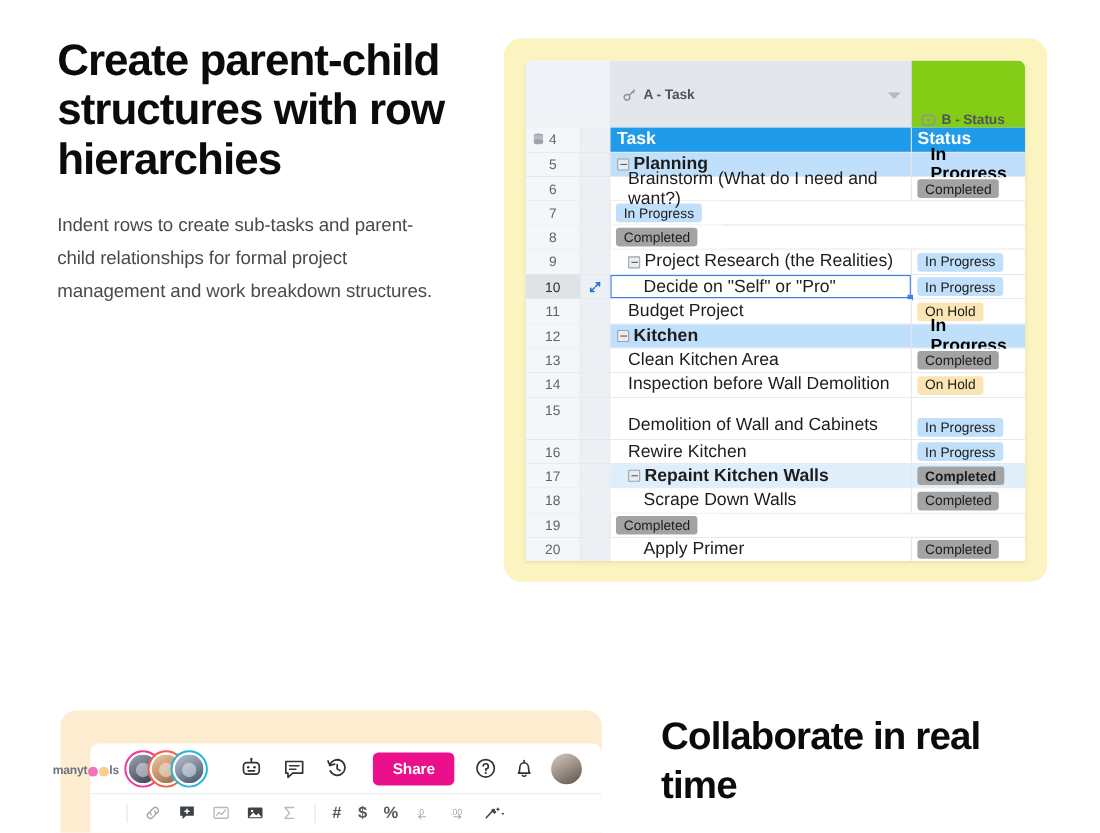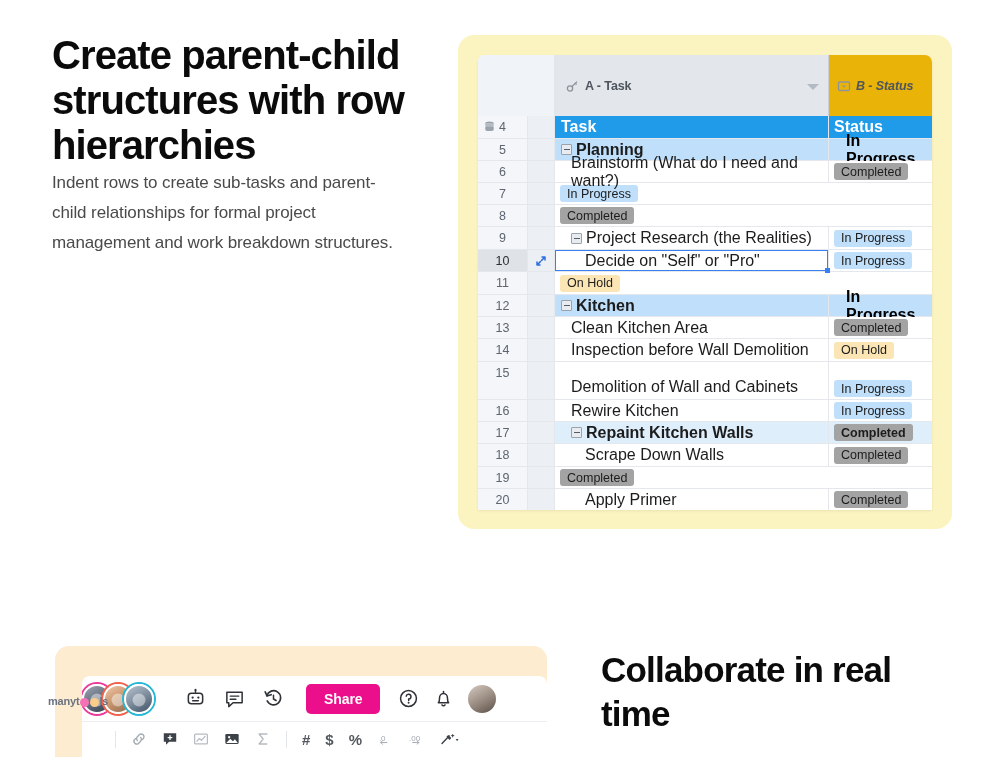--- a/index.html
+++ b/index.html
@@ -11,20 +11,21 @@
   }
   .page { position: relative; width: 854px; height: 757px; background: #fff; }
 
   
   .copy-block { position: absolute; left: 52px; top: 33px; width: 380px; }
   .headline {
     font-size: 40px; line-height: 45px; font-weight: bold;
     color: #0b0b0b; letter-spacing: -0.9px;
   }
   .subcopy {
+    margin-top: 22px;
     font-size: 17px; line-height: 30px; color: #4a4a4a;
     letter-spacing: -0.1px; width: 350px;
   }
 
   
   .yellow-card {
     position: absolute; left: 458px; top: 35px;
     width: 494px; height: 494px;
     background: #fbf4c0; border-radius: 16px;
   }
@@ -39,22 +40,22 @@
 
   
   .colhead { display: flex; height: 61px; background: #f5f7fa; }
   .colhead .ch-corner { width: 77px; background: #f0f3f7; border-right: 1px solid #e2e5ea; }
   .colhead .ch-task {
     flex: 1; background: #e3e6ea; position: relative;
     display: flex; align-items: center; padding-left: 11px;
     border-right: 1px solid #ccd0d6;
   }
   .colhead .ch-status {
-    width: 103px; background: #eab308;
-    display: flex; align-items: center; padding-left: 8px; font-style: italic;
+    width: 103px; background: #84cc16;
+    display: flex; align-items: flex-end; padding-left: 8px;
   }
   .ch-label {
     font-size: 12.5px; color: #4e555d; font-weight: bold; letter-spacing: -0.1px;
   }
   .ch-icon { width: 14px; height: 14px; margin-right: 5px; display: inline-block; position: relative; }
   .ch-caret {
     position: absolute; right: 9px; top: 50%; margin-top: -2px;
     width: 0; height: 0; border-left: 6px solid transparent;
     border-right: 6px solid transparent; border-top: 6px solid #b3bac2;
   }
@@ -145,21 +146,21 @@
   .peach-card {
     position: absolute; left: 55px; top: 646px;
     width: 492px; height: 111px;
     background: #fdeccf; border-radius: 14px 14px 0 0;
   }
   .app-bar {
     position: absolute; left: 27px; top: 30px;
     width: 465px; height: 81px; background: #fff;
     border-radius: 8px 8px 0 0; overflow: hidden;
   }
-  .bar-top { height: 46px; display: flex; align-items: center; border-bottom: 1px solid #eceef1; }
+  .bar-top { height: 46px; display: flex; align-items: center; border-bottom: 1px solid #eceef1; padding-left: 33px; }
   .avatars { display: flex; align-items: center; }
   .av {
     width: 30px; height: 30px; border-radius: 50%;
     border: 2.5px solid #fff; margin-left: -9px; position: relative;
     background-size: cover; overflow: hidden;
   }
   .av:first-child { margin-left: 0; }
   .av.r1 { box-shadow: 0 0 0 2px #ec3b9b; background: linear-gradient(150deg,#9fa7b4 0%,#6b7585 45%,#35414f 100%); }
   .av.r2 { box-shadow: 0 0 0 2px #f2614c; background: linear-gradient(150deg,#f0c7a8 0%,#c9956d 50%,#8e6a52 100%); }
   .av.r3 { box-shadow: 0 0 0 2px #26b8d4; background: linear-gradient(150deg,#b9c2cd 0%,#7d8d9e 50%,#3f5164 100%); }
@@ -336,20 +337,23 @@
             </div>
             <div class="cell-status">
               <span class="pill inprogress">In Progress</span>
             </div>
           </div>
           <div class="row h23">
             <div class="rn">
               <span>11</span>
             </div>
             <div class="gutter"></div>
+            <div class="cell-task ind1">
+              <span>Budget Project</span>
+            </div>
             <div class="cell-status">
               <span class="pill onhold">On Hold</span>
             </div>
           </div>
           <div class="row h22 parent">
             <div class="rn">
               <span>12</span>
             </div>
             <div class="gutter"></div>
             <div class="cell-task ind0">

